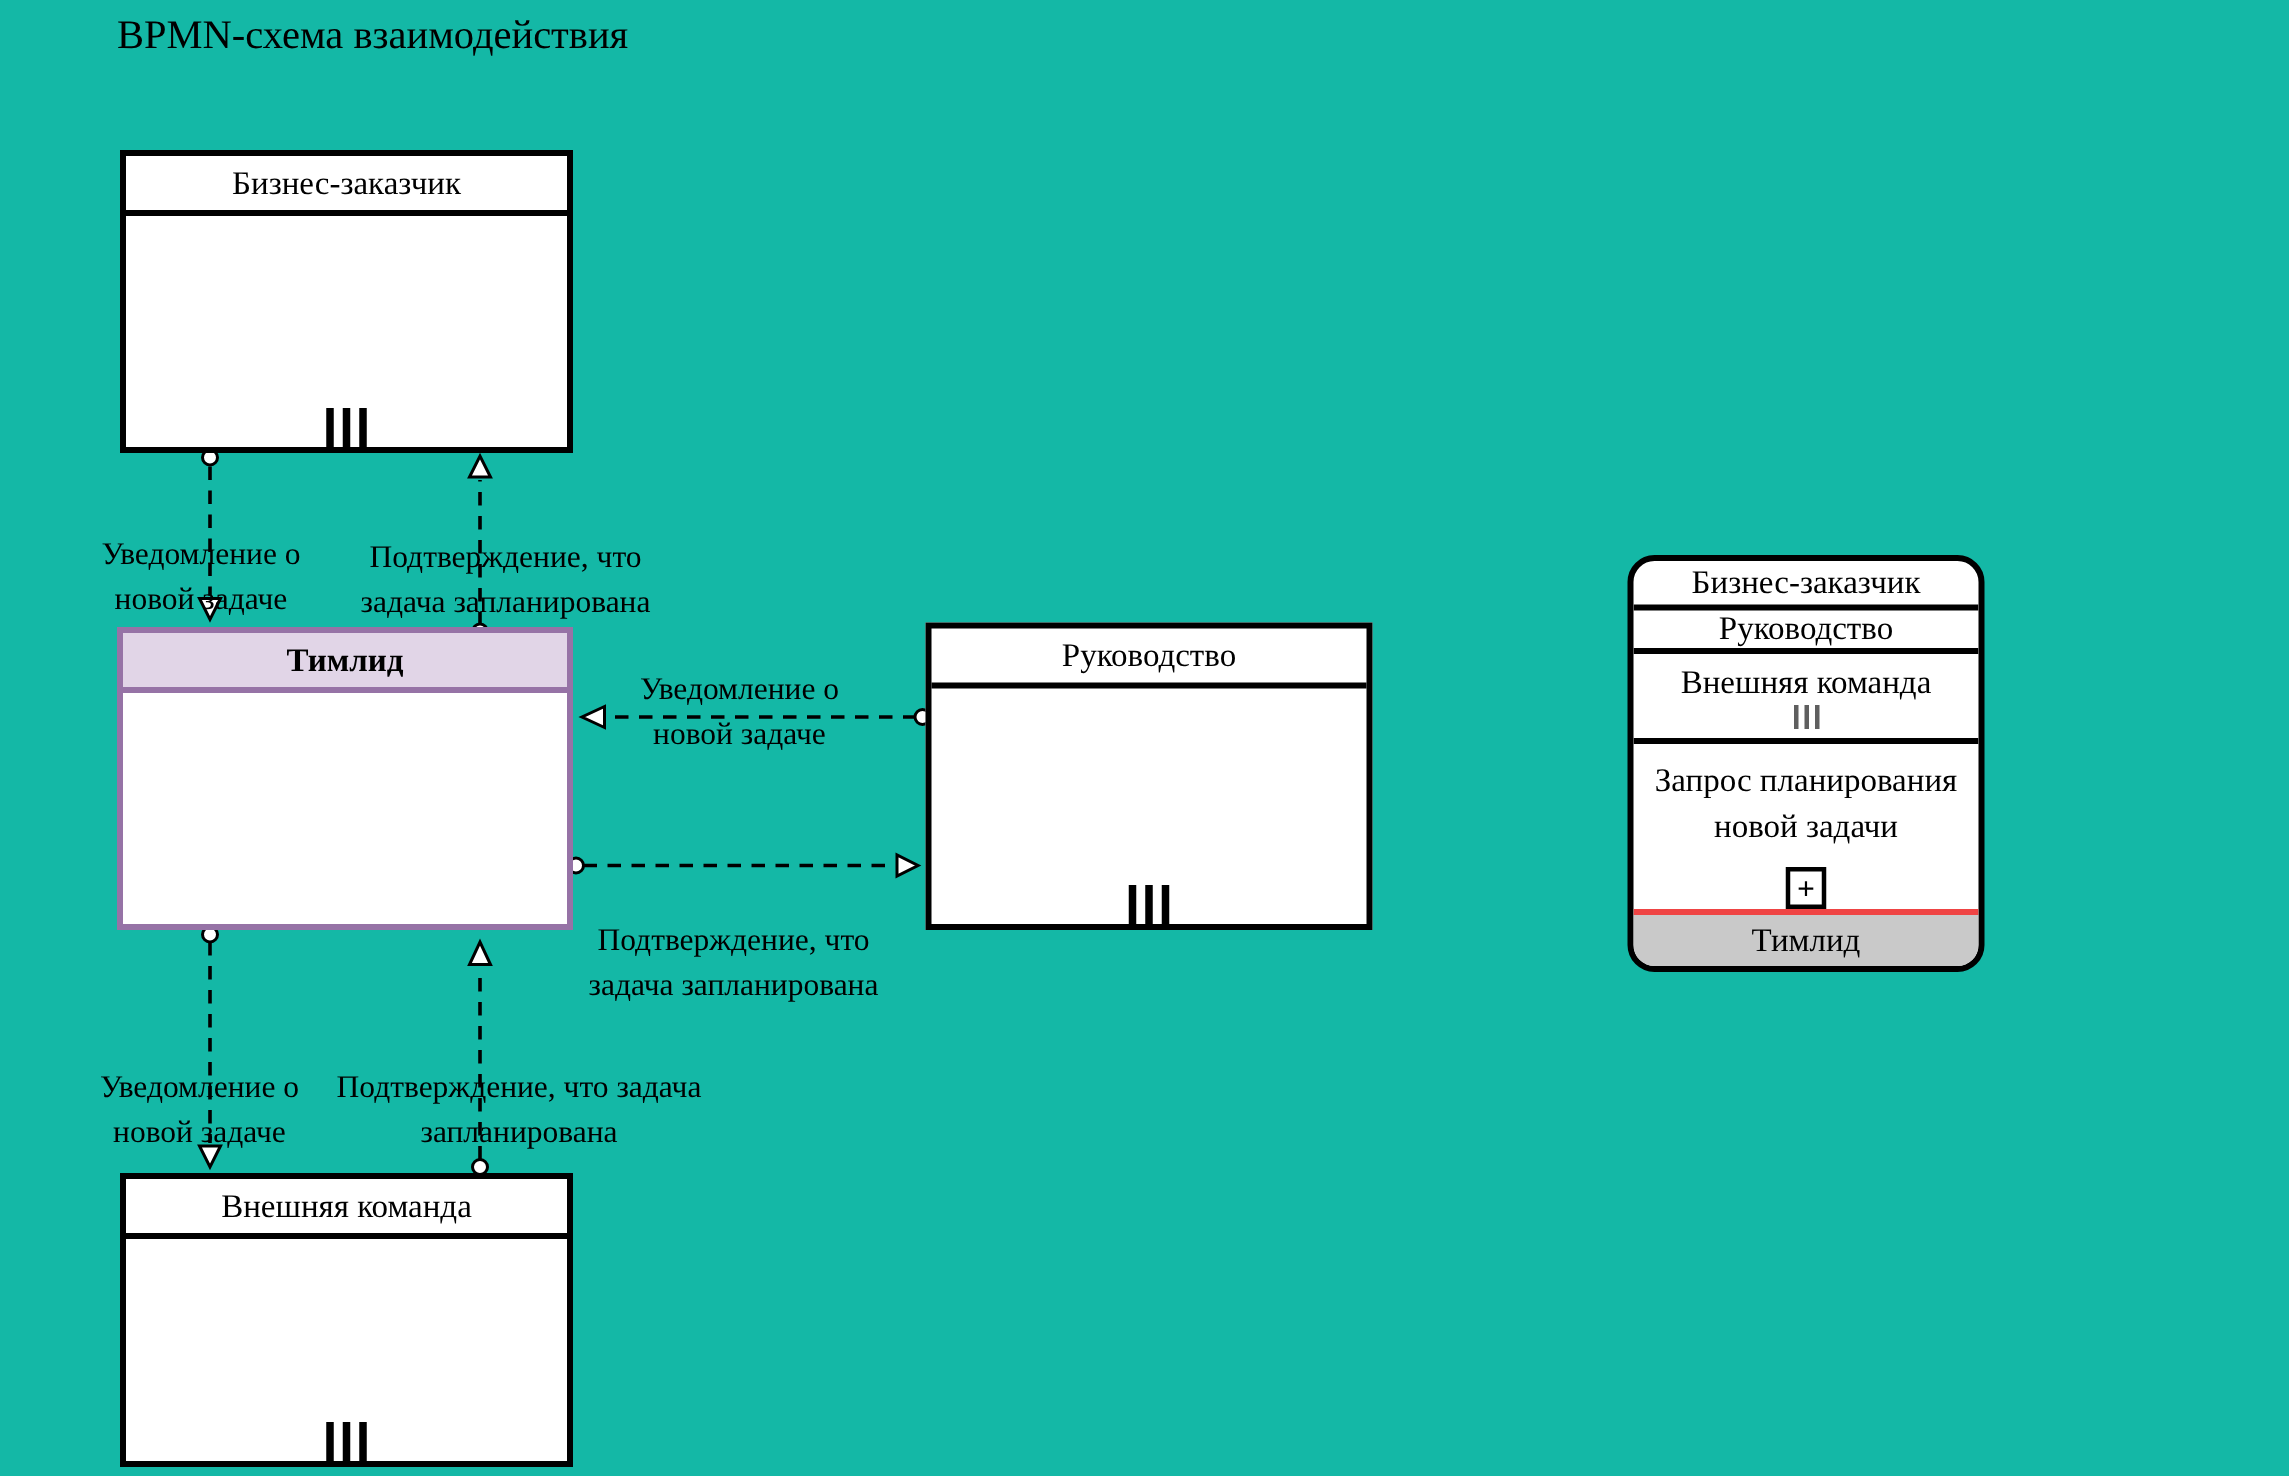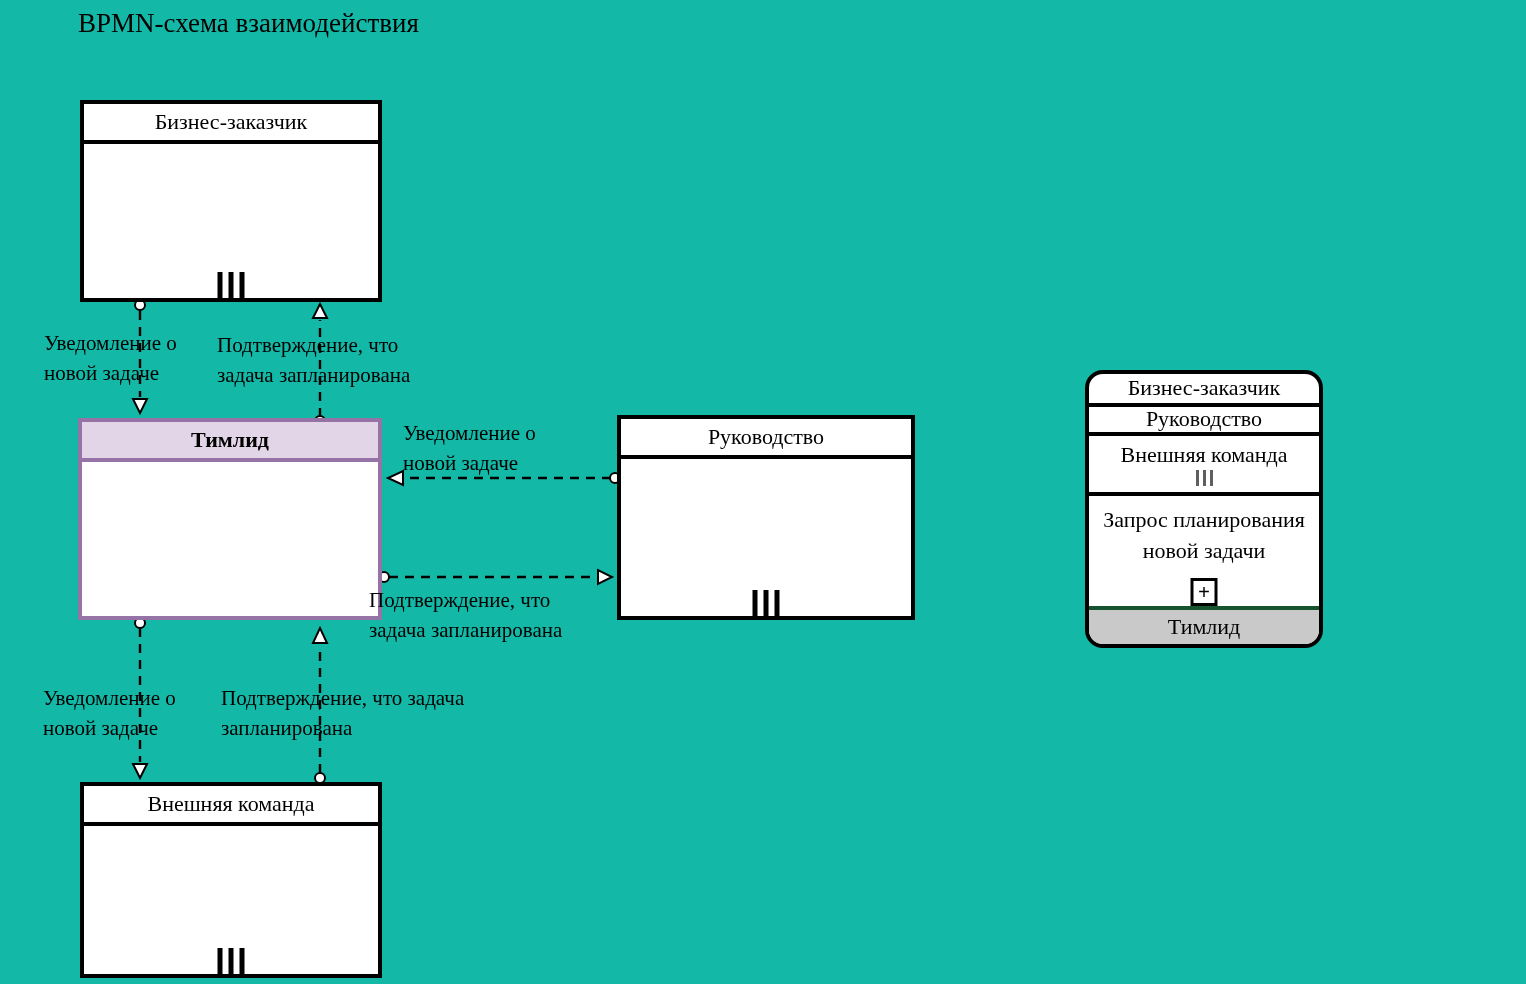--- a/index.html
+++ b/index.html
@@ -23,41 +23,41 @@
     border-bottom-color:var(--accent-border,#9673A6);
     font-weight:bold;
   }
   .mi { position:absolute; left:50%; bottom:0; transform:translateX(-50%); display:flex; gap:6px; }
   .mi i { display:block; width:5px; height:26px; background:#000; }
 
   
   .flows { position:absolute; left:0; top:0; }
   .flow-label {
     position:absolute; transform:translateX(-50%);
-    font-size:21px; line-height:30px;
+    text-align:center; font-size:21px; line-height:30px;margin-top:26px;
   }
 
   
   .chor {
     position:absolute; left:1085px; top:370px; width:238px; height:278px;
     border:4px solid #000; border-radius:18px; background:#fff;
     box-sizing:border-box; display:flex; flex-direction:column; overflow:hidden;
   }
   .chor-band {
     border-bottom:4px solid #000; flex:0 0 auto;
     display:flex; flex-direction:column; align-items:center; justify-content:center;
     font-size:22px; line-height:1.2;
   }
   .chor-band.b1 { height:29px; }
   .chor-band.b2 { height:25px; }
   .chor-band.b3 { height:56px; }
   .mi-gray { display:flex; gap:4px; margin-top:2px; }
   .mi-gray i { display:block; width:3px; height:16px; background:var(--mi-gray,#5F5F5F); }
   .chor-body {
-    flex:1 1 auto; position:relative; border-bottom:4px solid #14532d;
+    flex:1 1 auto; position:relative; border-bottom:4px solid #ef4444;
     display:flex; flex-direction:column; align-items:center;
   }
   .chor-task { margin-top:8px; width:228px; text-align:center; font-size:22px; line-height:31px; }
   .chor-sub {
     position:absolute; bottom:0; left:50%; transform:translateX(-50%);
     width:27px; height:28px; border:3px solid #000; background:#fff; box-sizing:border-box;
     display:flex; align-items:center; justify-content:center;
     font-size:21px; font-weight:bold; line-height:1;
   }
   .chor-bottom {

